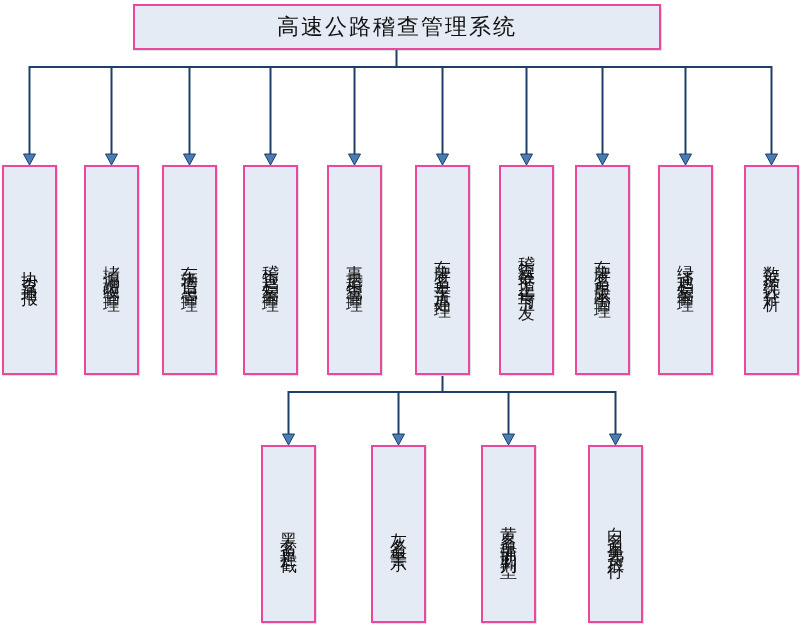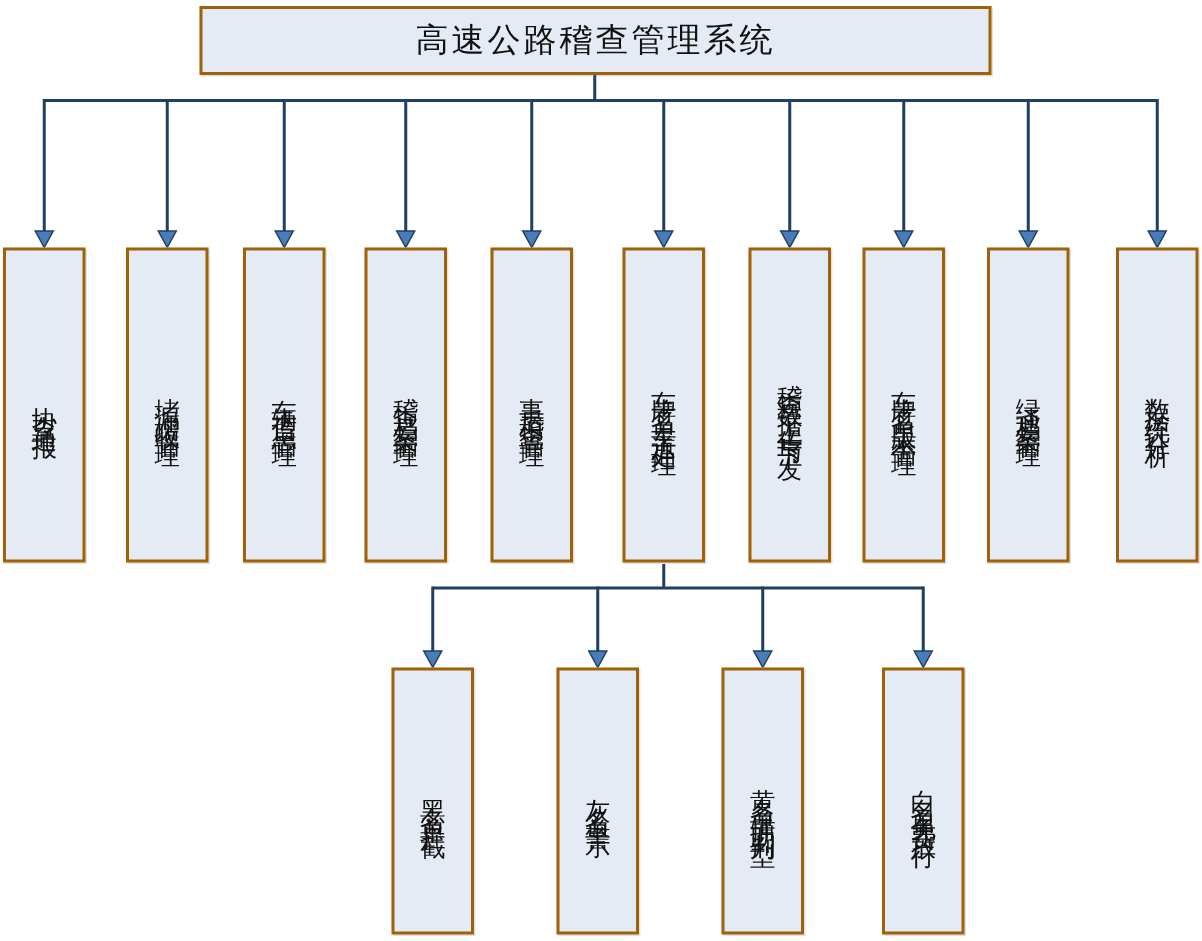--- a/index.html
+++ b/index.html
@@ -18,21 +18,21 @@
   .connectors {
     position: absolute;
     left: 0;
     top: 0;
     pointer-events: none;
   }
   .box {
     position: absolute;
     box-sizing: border-box;
     background: #e4ebf5;
-    border: 2px solid #a16207;
+    border: 2px solid #ec4899;
     display: flex;
     align-items: center;
     justify-content: center;
     box-shadow: 1px 1px 0 rgba(120,130,150,0.25);
   }
   .title-box {
     left: 133px;
     top: 4px;
     width: 528px;
     height: 46px;

